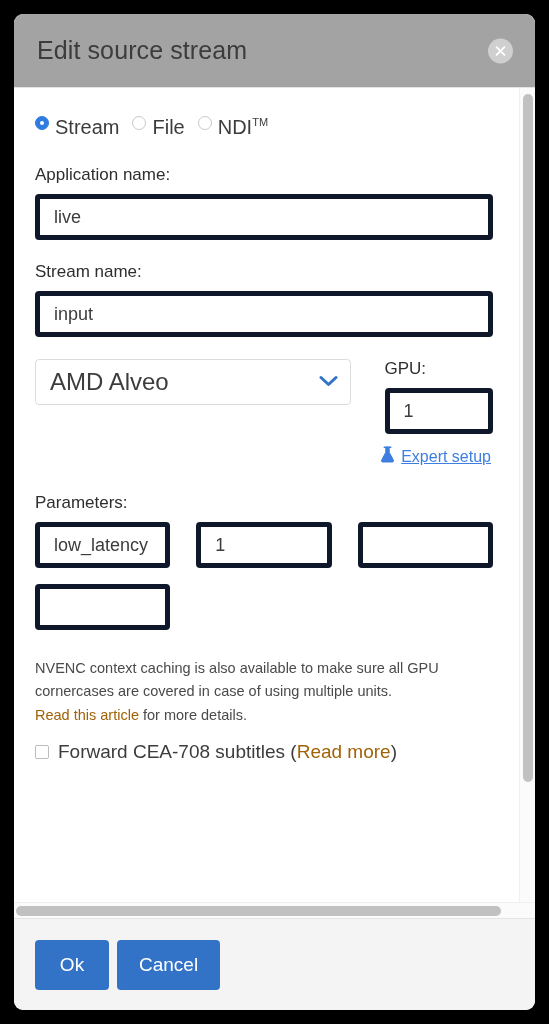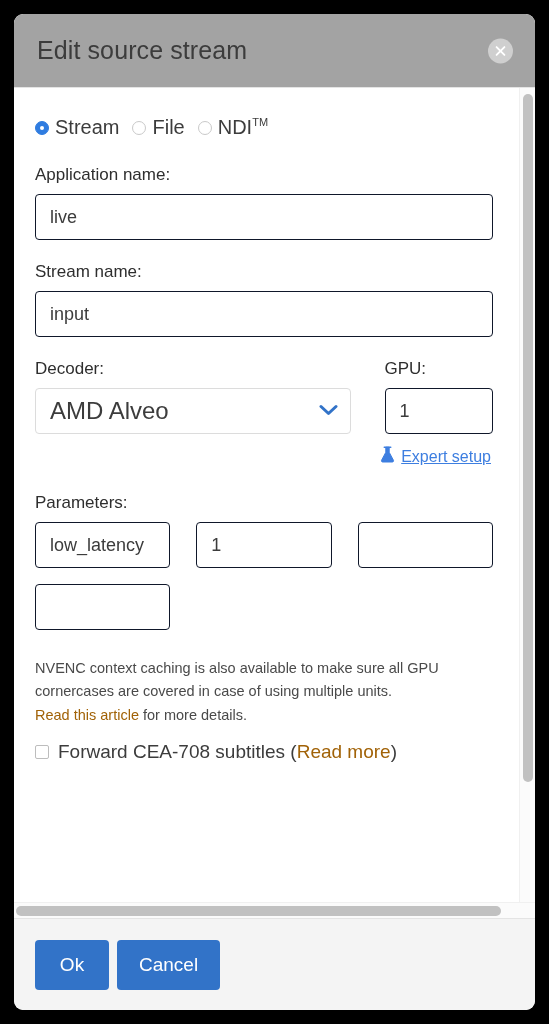--- a/index.html
+++ b/index.html
@@ -104,21 +104,21 @@
 
   
   #source-type-row {
     display: flex;
     align-items: center;
     gap: 13px;
     margin-bottom: 26px;
   }
   .radio-opt {
     display: flex;
-    align-items: center;
+    align-items: flex-start;
     gap: 6px;
     cursor: pointer;
   }
   .radio-dot {
     width: 14px; height: 14px;
     border-radius: 50%;
     border: 1px solid #c9c9c9;
     background: #fff;
     flex: 0 0 14px;
     position: relative;
@@ -148,21 +148,21 @@
   
   .field-label {
     font-size: 17px;
     font-weight: normal;
     color: #2e2e2e;
     margin-bottom: 9px;
   }
   .text-input {
     width: 100%;
     height: 46px;
-    border: 1px solid #0f172a;
+    border: 5px solid #0f172a;
     border-radius: 4px;
     background: #fff;
     font-size: 18px;
     color: #3c3c3c;
     padding: 0 14px;
     font-family: "Liberation Sans", sans-serif;
     outline: none;
   }
   .field-block { margin-bottom: 22px; }
 
@@ -315,21 +315,20 @@
         <input class="text-input" type="text" value="live" style="">
       </div>
 
       <div class="field-block">
         <div class="field-label">Stream name:</div>
         <input class="text-input" type="text" value="input" style="">
       </div>
 
       <div id="decoder-gpu-row">
         <div id="decoder-col">
-          <div class="field-label">Decoder:</div>
           <div class="select-wrap">
             <div class="select-input">
               <span>AMD Alveo</span>
             </div>
             <span class="select-chevron">
               <svg width="19" height="12" viewBox="0 0 19 12">
                 <path d="M2 2.5 L9.5 9.5 L17 2.5" stroke="#3273c8" stroke-width="3" fill="none" stroke-linecap="round" stroke-linejoin="round"></path>
               </svg>
             </span>
           </div>

